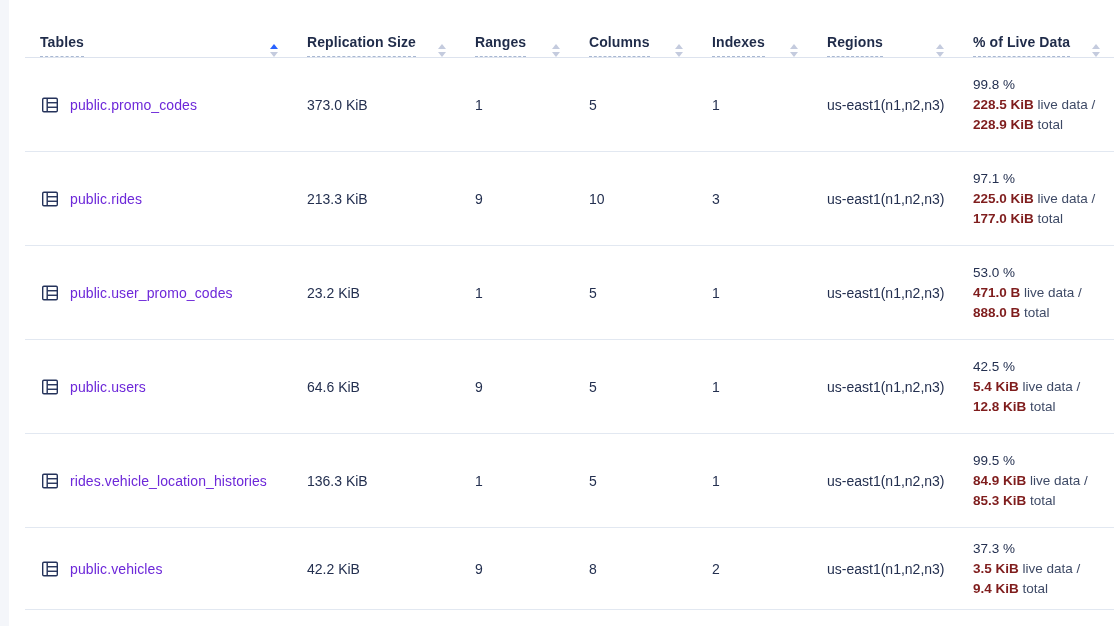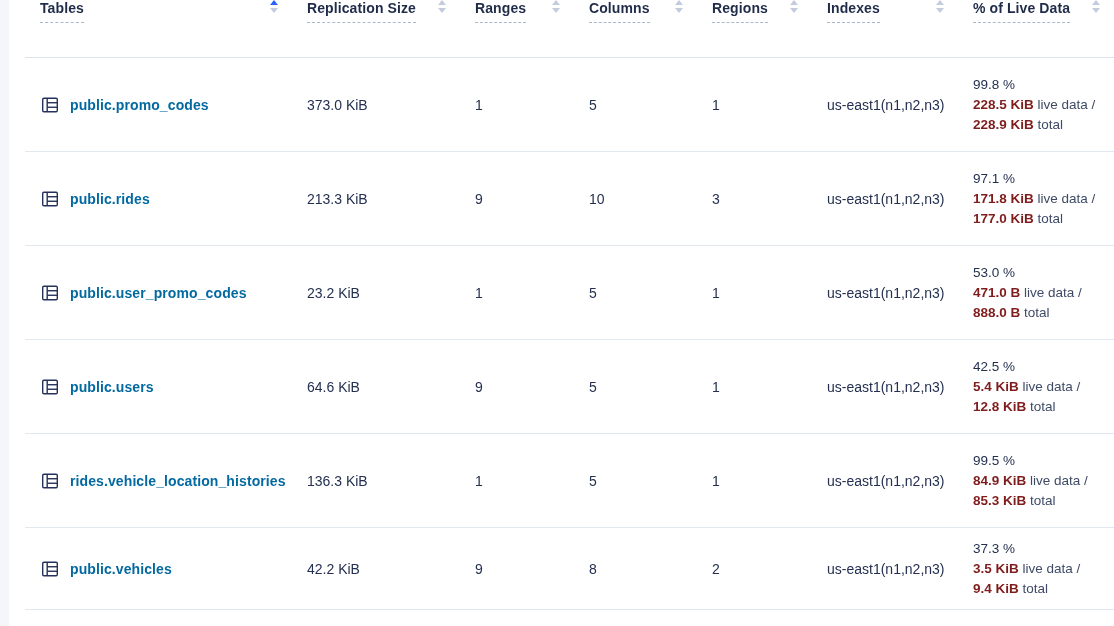--- a/index.html
+++ b/index.html
@@ -15,21 +15,21 @@
     background: #f4f6fa;
   }
   .table-card { position: absolute; left: 25px; top: 0; width: 1089px; }
 
   .thead, .tr {
     display: grid;
     grid-template-columns: 267px 168px 114px 123px 115px 146px 1fr;
   }
   .thead { height: 58px; border-bottom: 1px solid #dde3ee; }
   .th {
-    display: flex; align-items: flex-start; justify-content: space-between;
+    display: flex; align-items: flex-end; justify-content: space-between;
     padding: 0 14px 0 15px; cursor: pointer;
   }
   .th-label {
     font-size: 14px; font-weight: 700; color: #1f2b49;
     border-bottom: 1px dashed #a9b8d2; padding-bottom: 5px; line-height: 17px;
     letter-spacing: 0.1px; white-space: nowrap;
   }
   .sort { display: flex; flex-direction: column; gap: 3px; flex: none; }
   .tri-up {
     width: 0; height: 0;
@@ -44,21 +44,21 @@
   .tri-up.active { border-bottom-color: #2962ff; }
 
   .tr { height: 94px; border-bottom: 1px solid #e2e8f1; }
   .tr:last-child { height: 82px; }
   .td {
     display: flex; align-items: center;
     padding: 0 10px 0 15px;
     font-size: 14px; color: #243050; line-height: 20px;
   }
   .td.name-cell { gap: 10px; }
-  .table-name { font-weight: 700; color: #0369a1; letter-spacing: 0.1px; cursor: pointer; white-space: nowrap; }
+  .table-name { font-weight: 400; color: #6d28d9; letter-spacing: 0.1px; cursor: pointer; white-space: nowrap; }
   .table-glyph { flex: none; display: inline-flex; }
   .live-cell { flex-direction: column; align-items: flex-start; justify-content: center; }
   .live-line { font-size: 13.5px; line-height: 20px; color: #243050; }
   .live-num { font-weight: 700; color: #7f1d1d; }
   .live-muted { color: #3e4a66; }
 </style>
 </head>
 <body>
 
 <div class="page">
@@ -87,28 +87,28 @@
           </span>
         </div>
         <div class="th">
           <span class="th-label">Columns</span>
           <span class="sort">
             <span class="tri-up"></span>
             <span class="tri-down"></span>
           </span>
         </div>
         <div class="th">
+          <span class="th-label">Indexes</span>
+          <span class="sort">
+            <span class="tri-up"></span>
+            <span class="tri-down"></span>
+          </span>
+        </div>
+        <div class="th">
           <span class="th-label">Regions</span>
-          <span class="sort">
-            <span class="tri-up"></span>
-            <span class="tri-down"></span>
-          </span>
-        </div>
-        <div class="th">
-          <span class="th-label">Indexes</span>
           <span class="sort">
             <span class="tri-up"></span>
             <span class="tri-down"></span>
           </span>
         </div>
         <div class="th">
           <span class="th-label">% of Live Data</span>
           <span class="sort">
             <span class="tri-up"></span>
             <span class="tri-down"></span>
@@ -155,21 +155,21 @@
             </span>
             <span class="table-name">public.rides</span>
           </div>
           <div class="td">213.3 KiB</div>
           <div class="td">9</div>
           <div class="td">10</div>
           <div class="td">3</div>
           <div class="td">us-east1(n1,n2,n3)</div>
           <div class="td live-cell">
             <div class="live-line">97.1 %</div>
-            <div class="live-line"><span class="live-num">171.8 KiB</span><span class="live-muted"> live data /</span></div>
+            <div class="live-line"><span class="live-num">225.0 KiB</span><span class="live-muted"> live data /</span></div>
             <div class="live-line"><span class="live-num">177.0 KiB</span><span class="live-muted"> total</span></div>
           </div>
         </div>
         <div class="tr">
           <div class="td name-cell">
             <span class="table-glyph">
               <svg width="20" height="20" viewBox="0 0 20 20">
                 <g fill="none" stroke="#24325a" stroke-width="1.4">
                   <rect x="2.7" y="3.2" width="14.6" height="13.6" rx="1.2"></rect>
                   <line x1="7.2" y1="3.2" x2="7.2" y2="16.8"></line>

